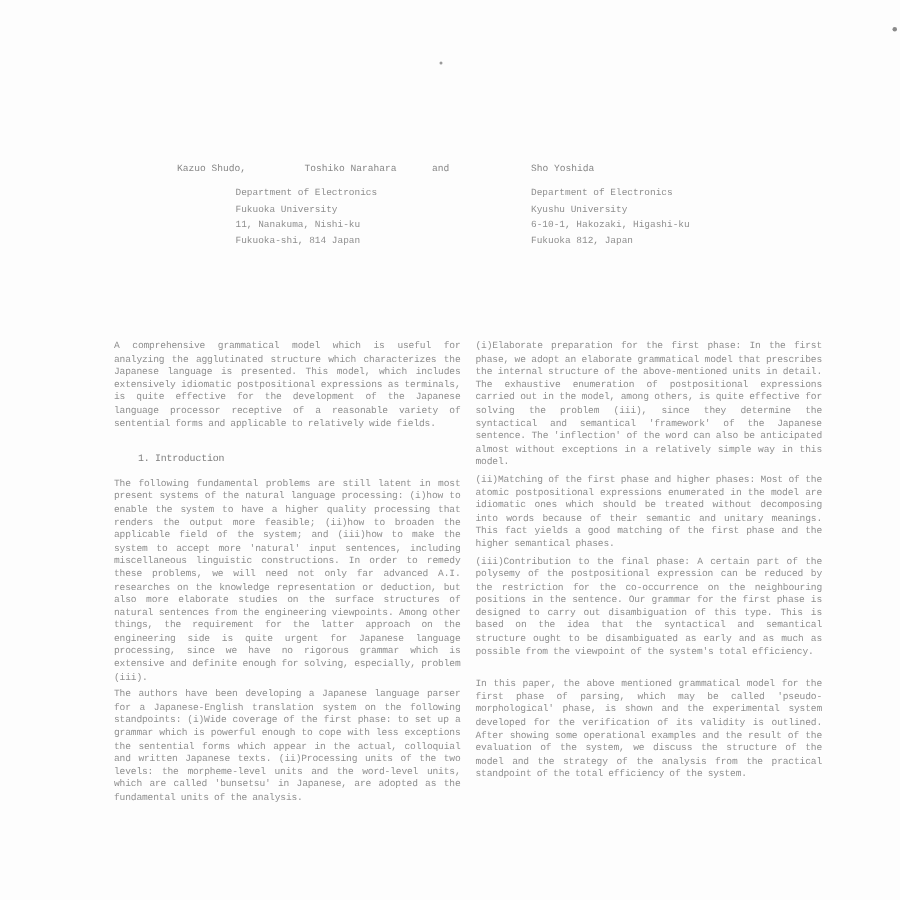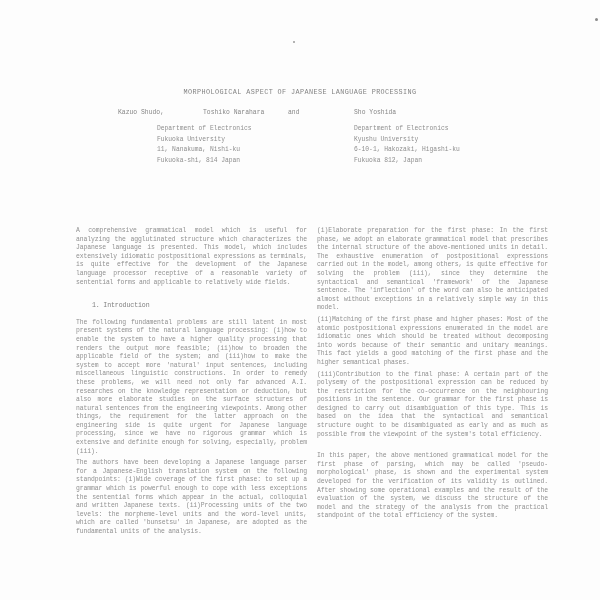--- a/index.html
+++ b/index.html
@@ -48,21 +48,20 @@
 </style>
 </head>
 <body>
 
 <div class="page">
   <div class="scan-layer">
 
     <div class="speck s1"></div>
     <div class="speck s2"></div>
 
-    <h1 class="title">MORPHOLOGICAL ASPECT OF JAPANESE LANGUAGE PROCESSING</h1>
 
     <div class="authors">
       <span class="a0">Kazuo Shudo,</span>
       <span class="a1">Toshiko Narahara</span>
       <span class="a2">and</span>
       <span class="a3">Sho Yoshida</span>
     </div>
 
     <div class="affil affil-left">
       <div>Department of Electronics</div>

